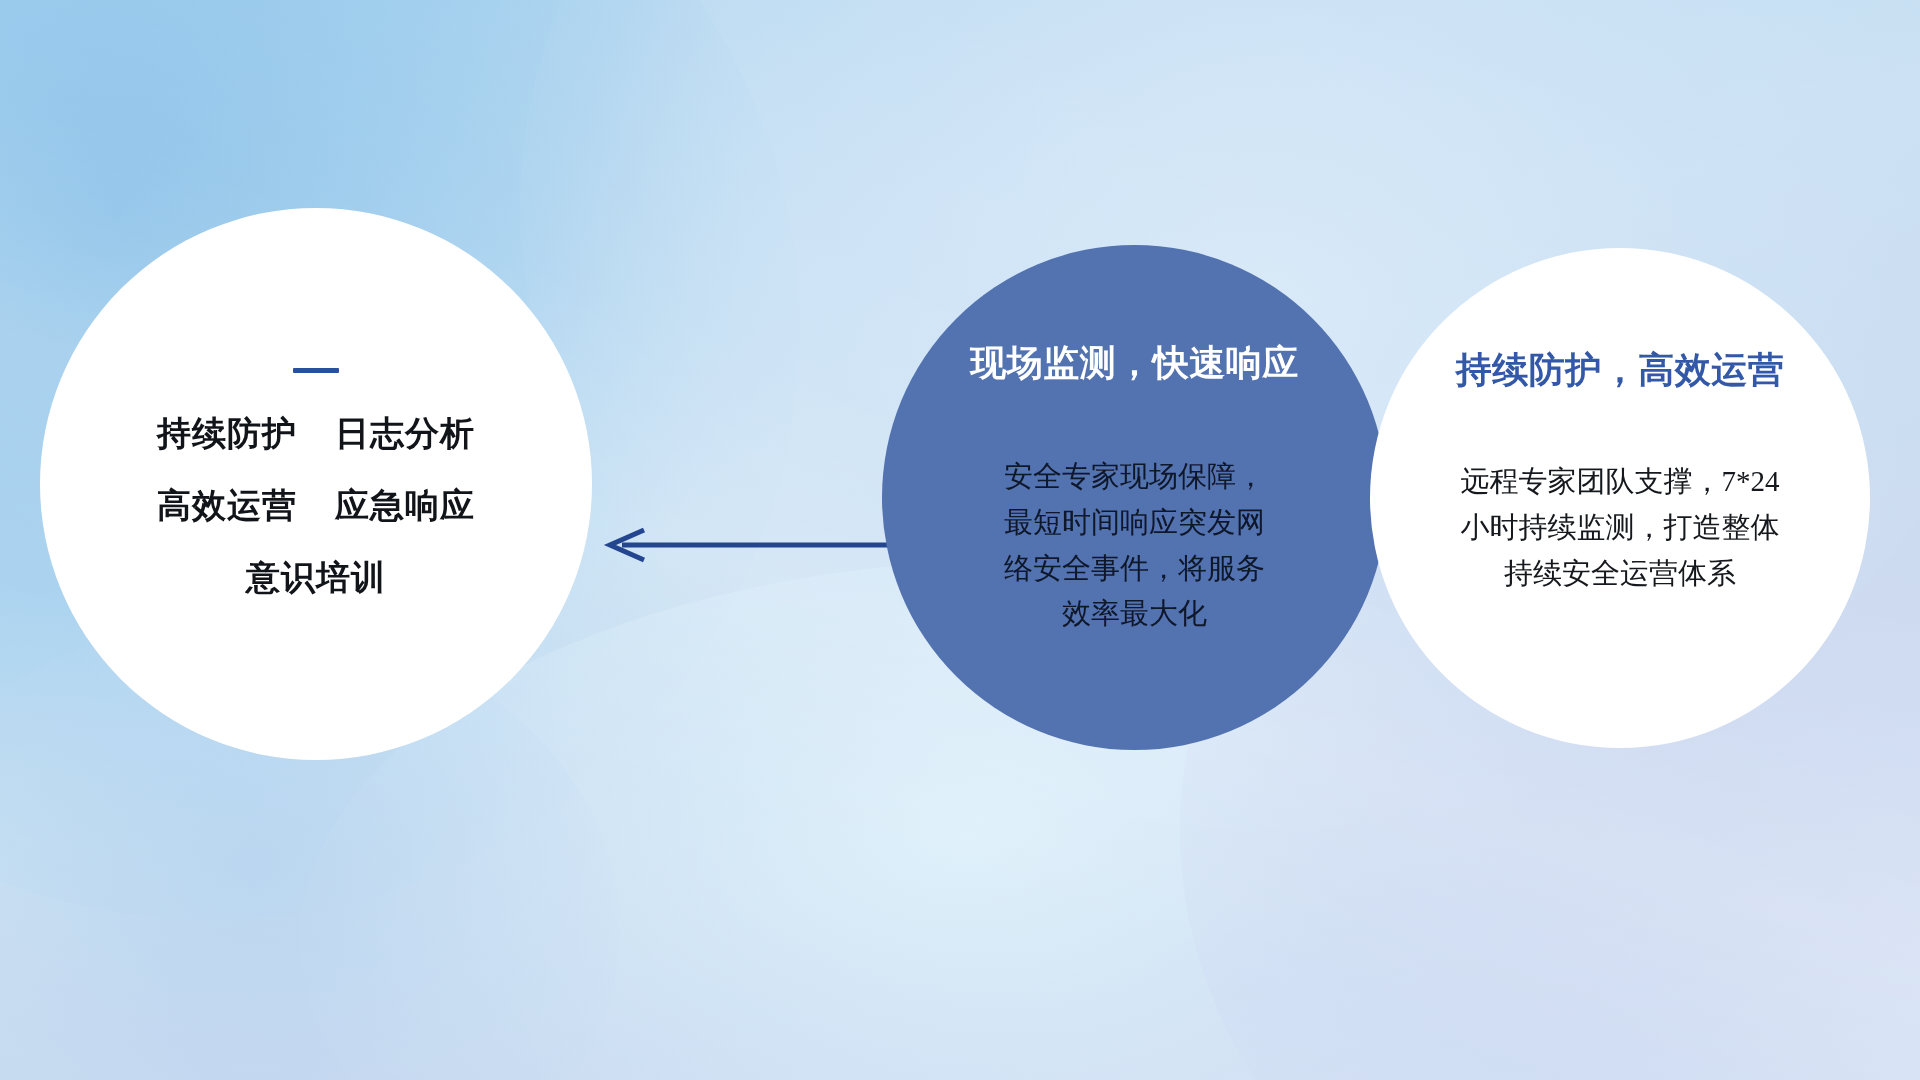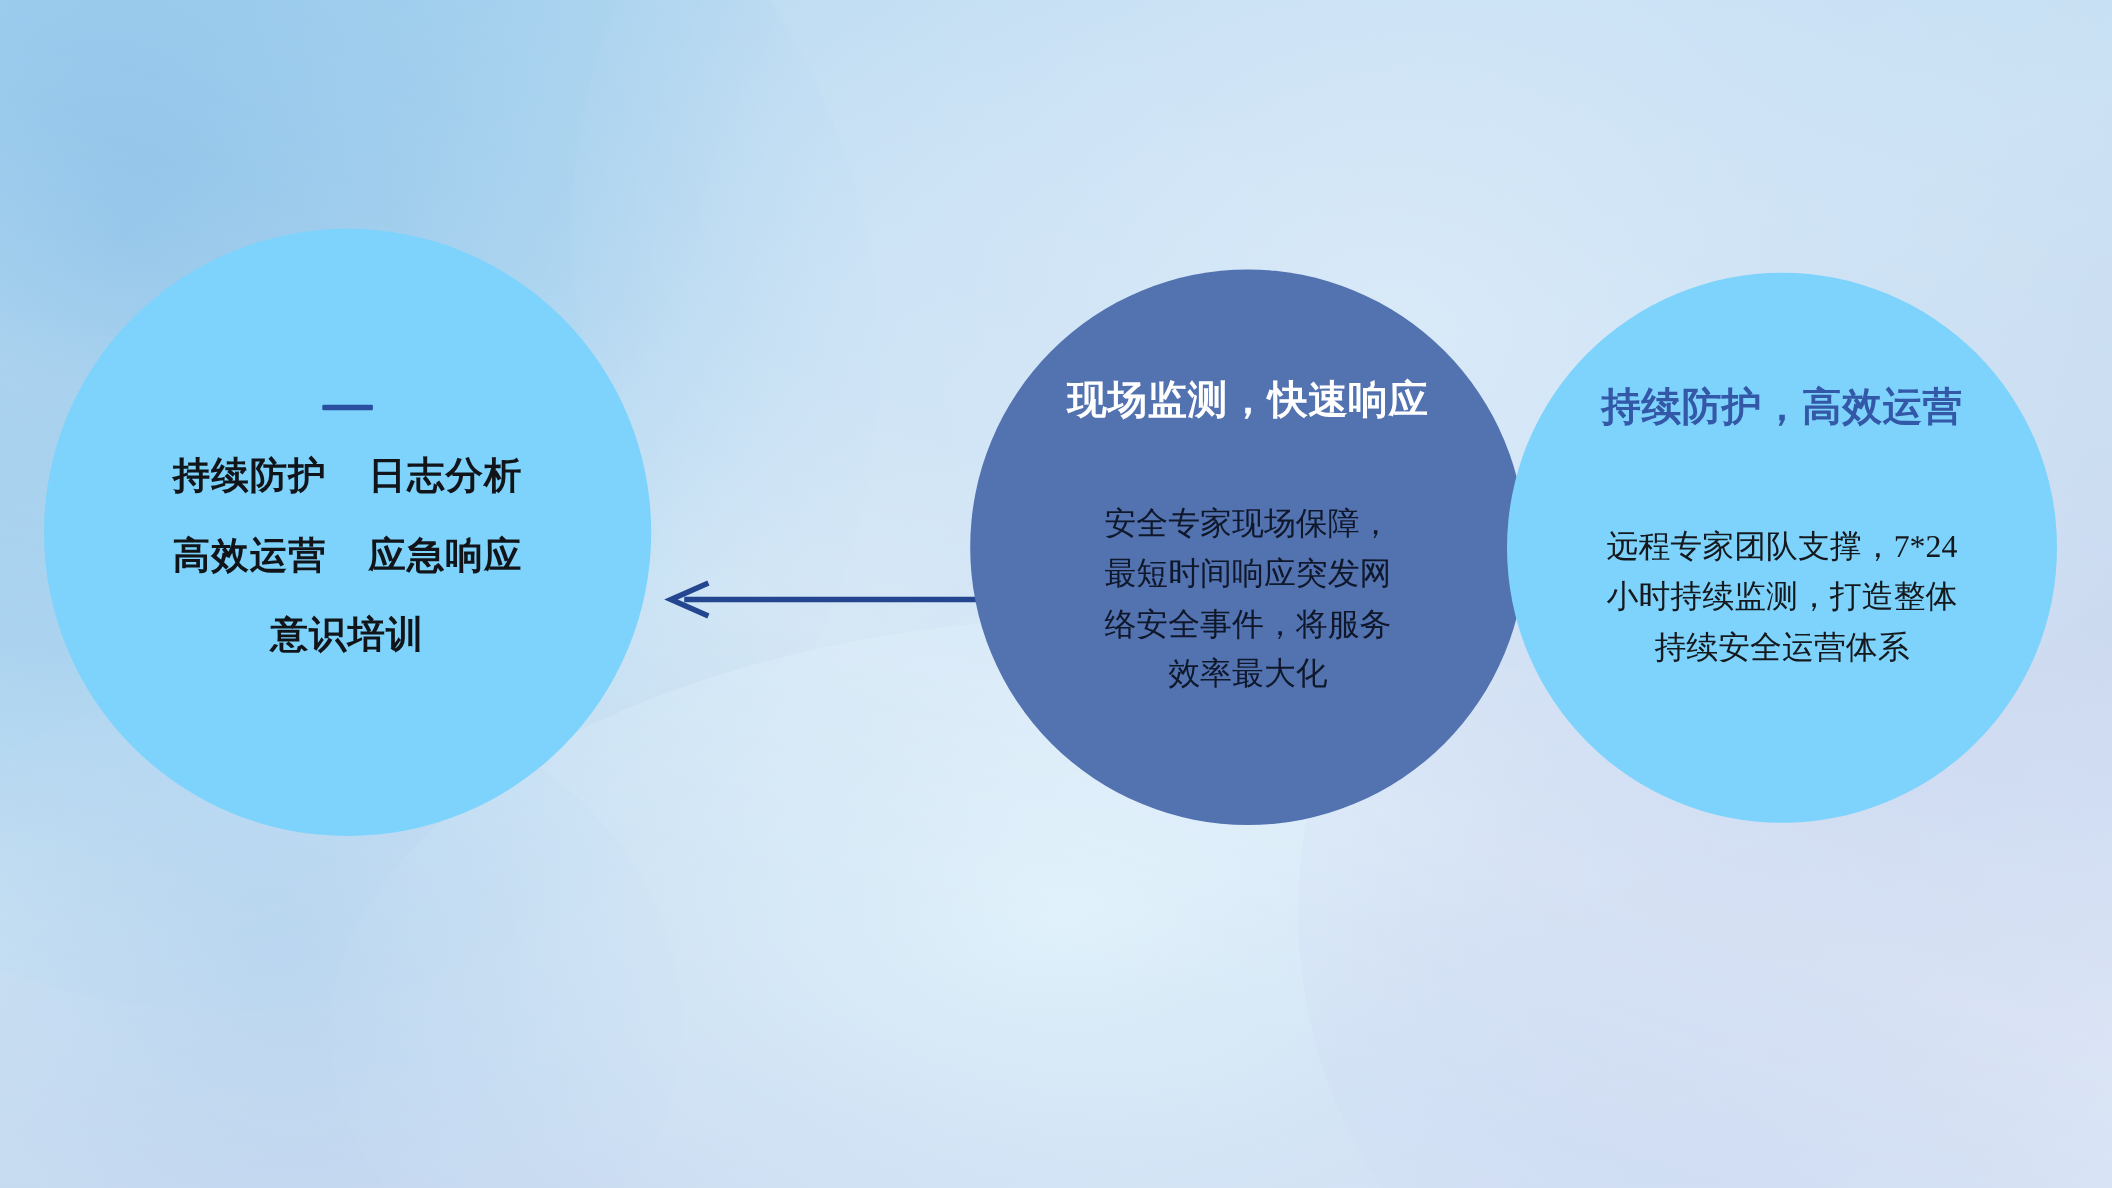--- a/index.html
+++ b/index.html
@@ -105,21 +105,21 @@
   }
 
   
   .circle {
     position: absolute;
     border-radius: 50%;
     box-sizing: border-box;
     font-family: Liberation Serif, serif;
   }
   .circle-white {
-    background: #7dd3fc;
+    background: #ffffff;
   }
 
   
   #circle-left {
     left: 40px;
     top: 208px;
     width: 552px;
     height: 552px;
   }
   #circle-left .inner {
@@ -198,21 +198,21 @@
     padding: 0 22px;
   }
   .right-title {
     font-size: 36px;
     font-weight: bold;
     color: #3358a8;
     letter-spacing: 0.5px;
     white-space: nowrap;
   }
   .right-body {
-    margin-top: 80px;
+    margin-top: 64px;
     font-size: 29px;
     line-height: 1.58;
     color: #15181c;
     text-align: center;
     white-space: pre-line;
   }
 
   
   #flow-arrow {
     position: absolute;

